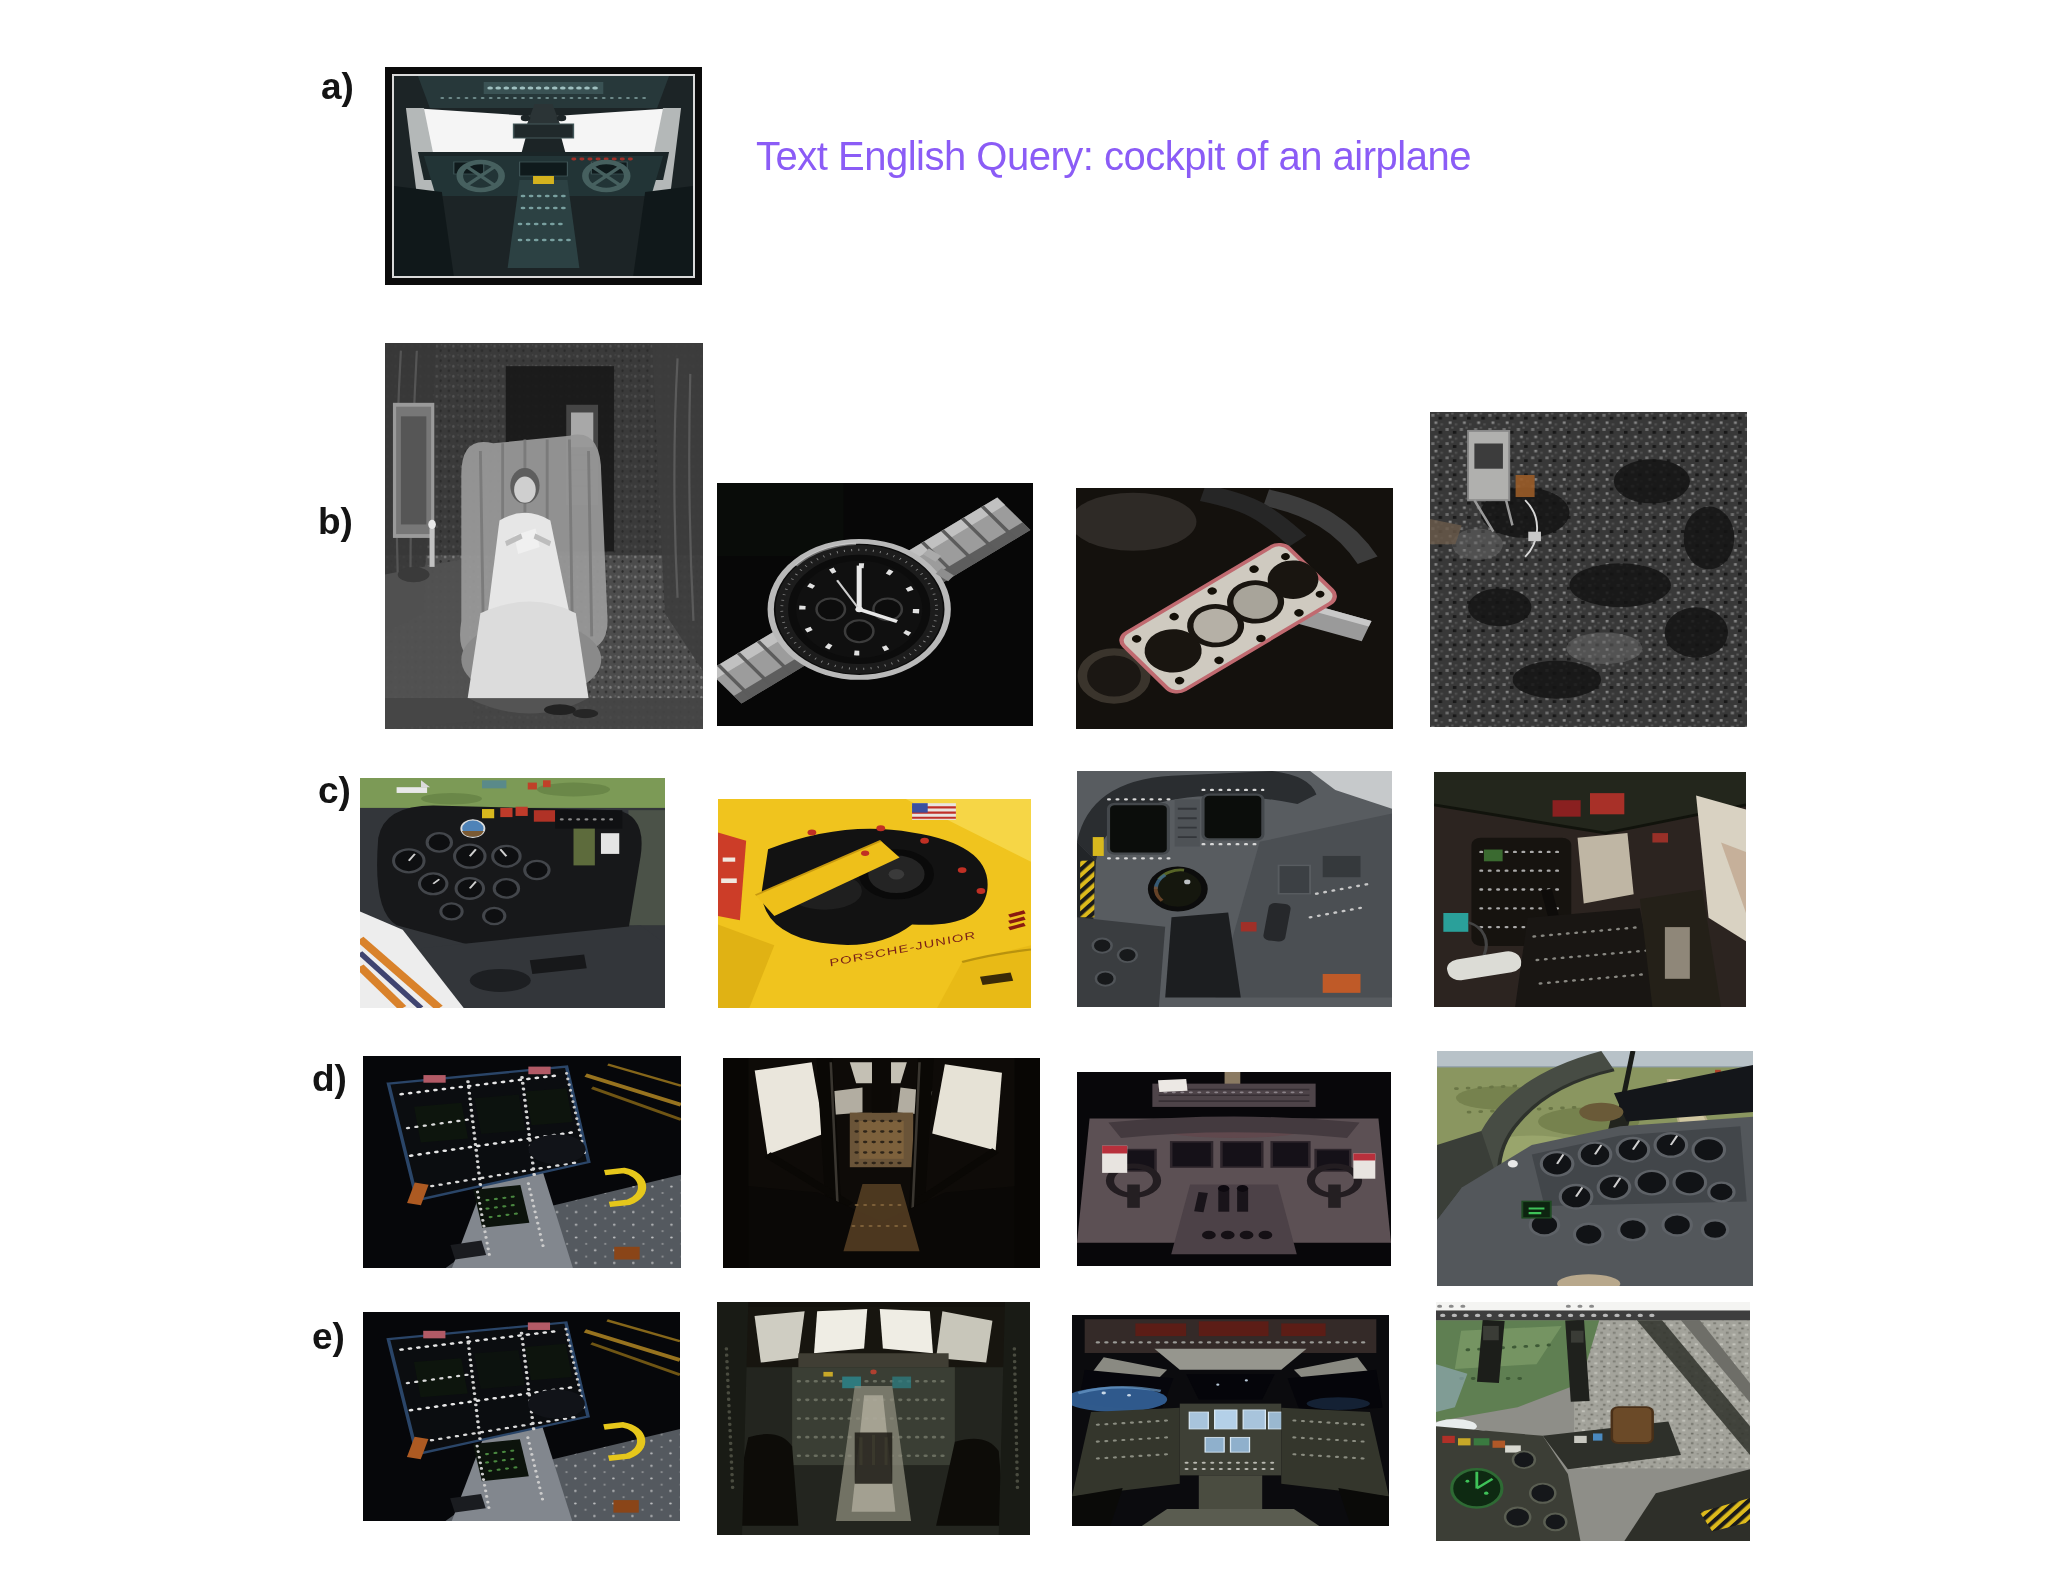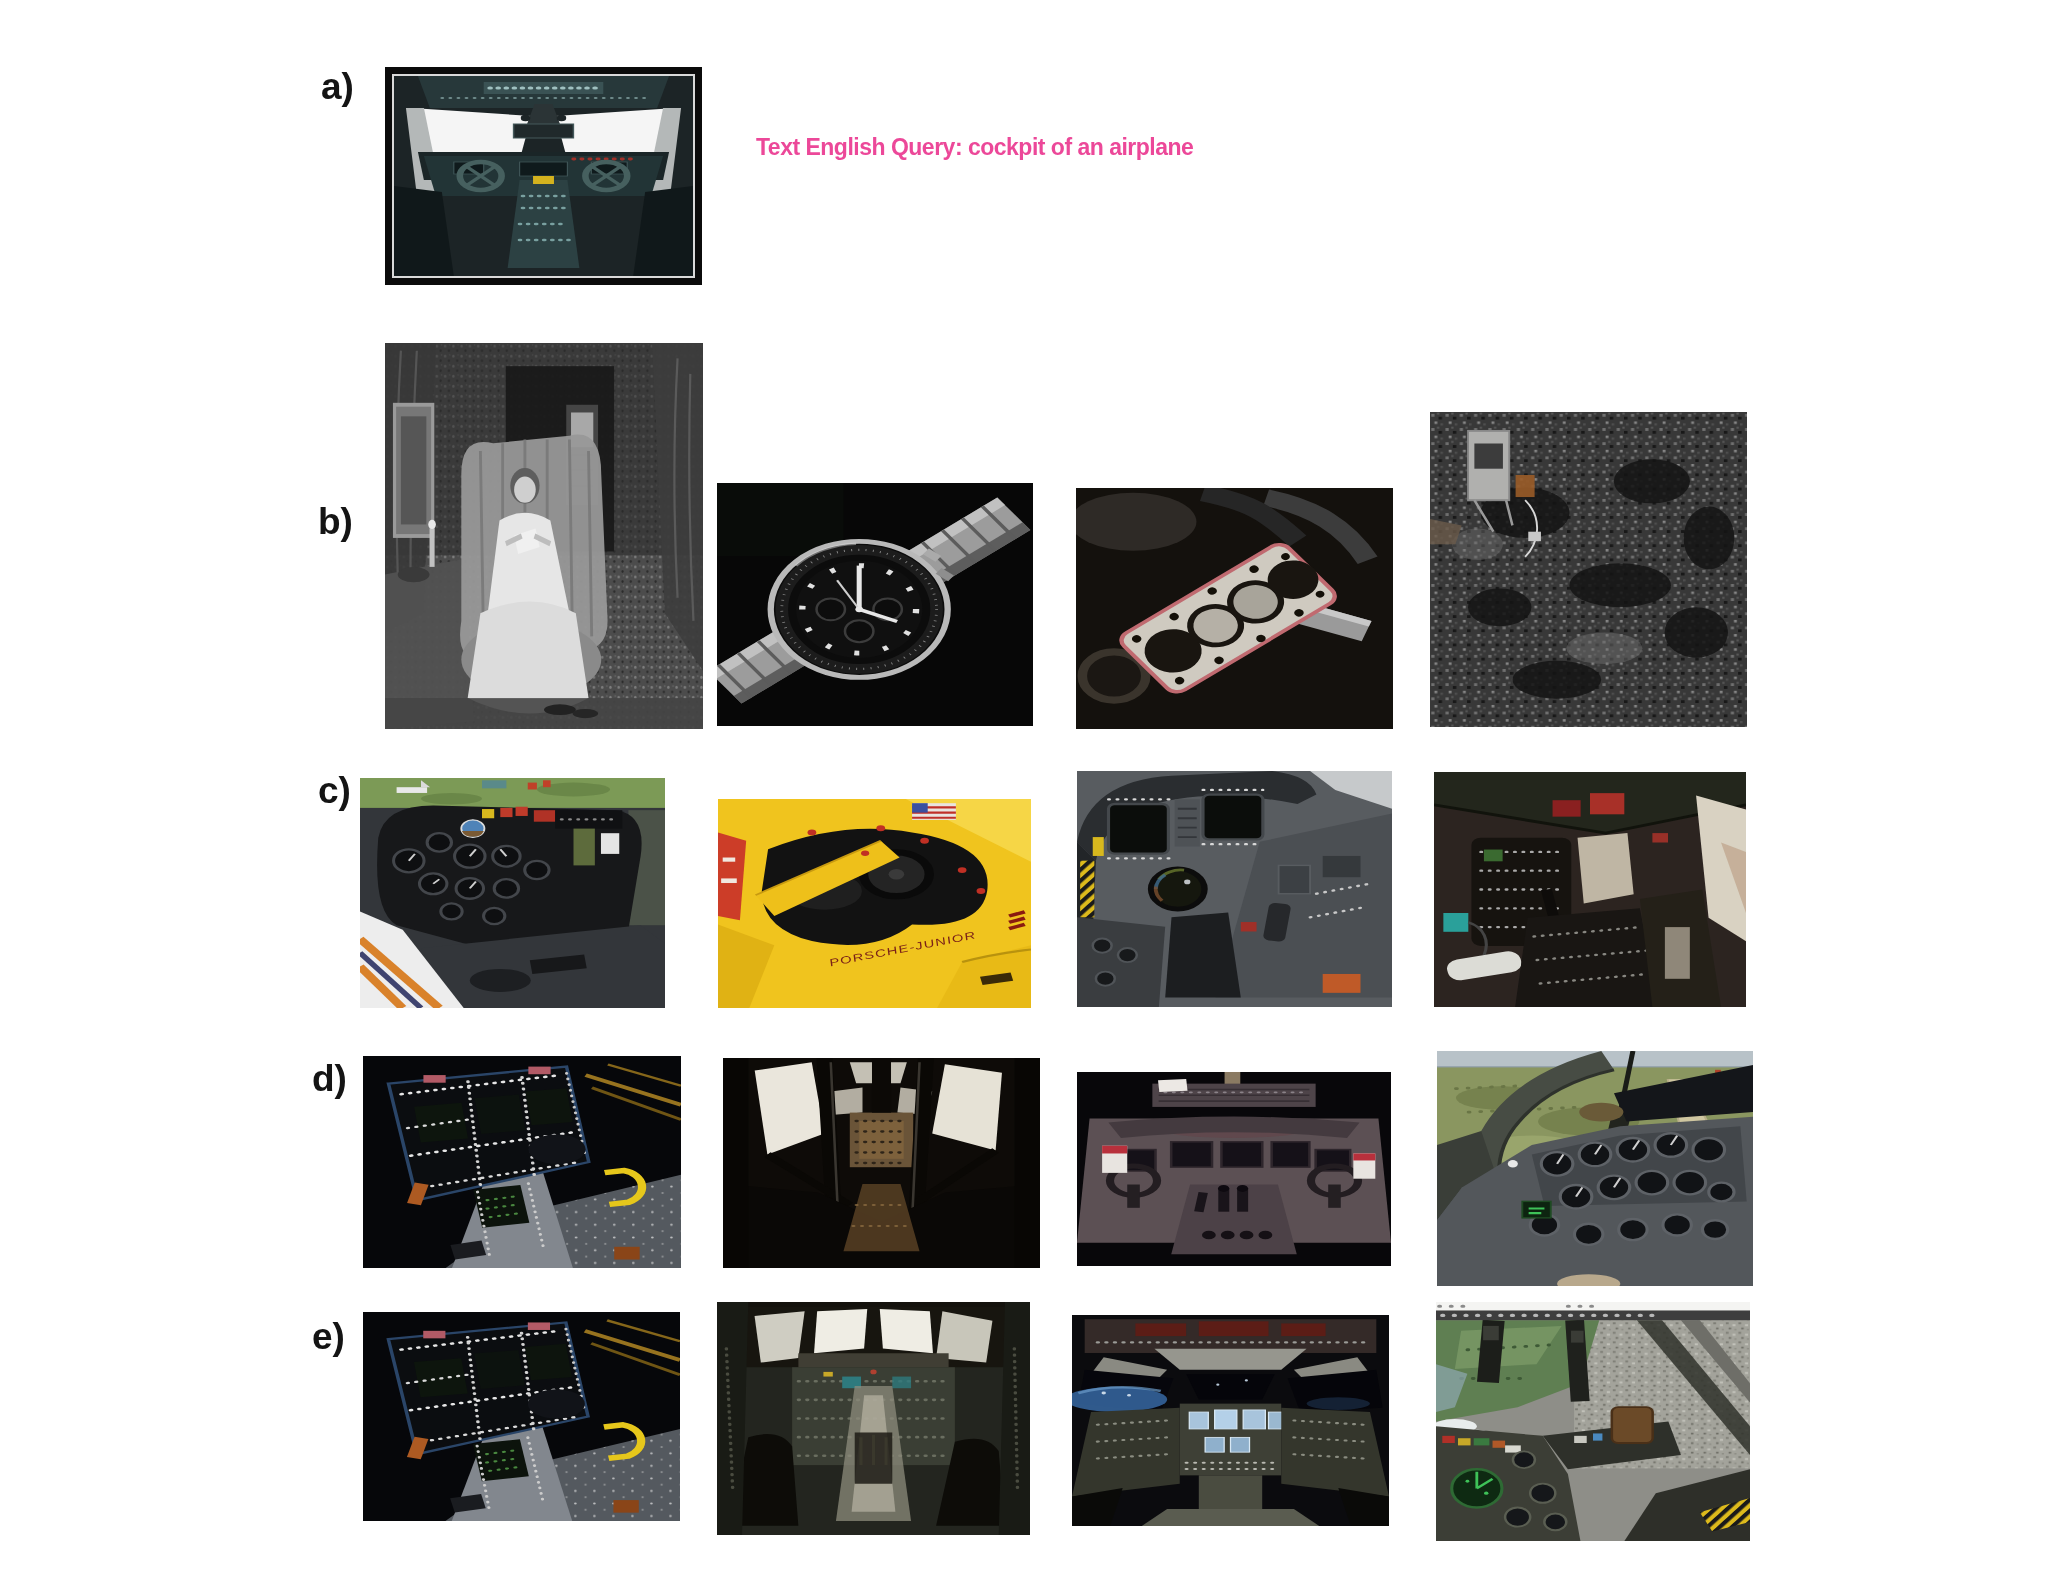--- a/index.html
+++ b/index.html
@@ -1,20 +1,20 @@
 <!DOCTYPE html>
 <html><head>
 <meta charset="utf-8">
 <style>
   html,body{margin:0;padding:0;background:#ffffff;}
   .page{position:relative;width:2048px;height:1582px;background:#ffffff;overflow:hidden;
         font-family:"Liberation Sans",sans-serif;}
   .rowlabel{position:absolute;font-size:37px;font-weight:700;color:#141414;line-height:1;}
-  .querytext{position:absolute;left:756px;top:134px;font-size:23px;letter-spacing:-0.5px;
-             color:#ec4899;white-space:nowrap;font-weight:bold;}
+  .querytext{position:absolute;left:756px;top:134px;font-size:40px;letter-spacing:-0.5px;
+             color:#8b5cf6;white-space:nowrap;}
   .photo{position:absolute;overflow:hidden;}
   .photo svg{display:block;width:100%;height:100%;}
   .qframe{position:absolute;left:385px;top:67px;width:317px;height:218px;
           background:#0b0b0b;padding:7px;box-sizing:border-box;}
   .qinner{width:100%;height:100%;border:2px solid #d9d9d9;box-sizing:border-box;overflow:hidden;}
   .qinner svg{display:block;width:100%;height:100%;}
   .dots{stroke-dasharray:0.3 2.4;stroke-linecap:round;fill:none;}
   .dots2{stroke-dasharray:0.3 3.4;stroke-linecap:round;fill:none;}
 </style>
 </head>

